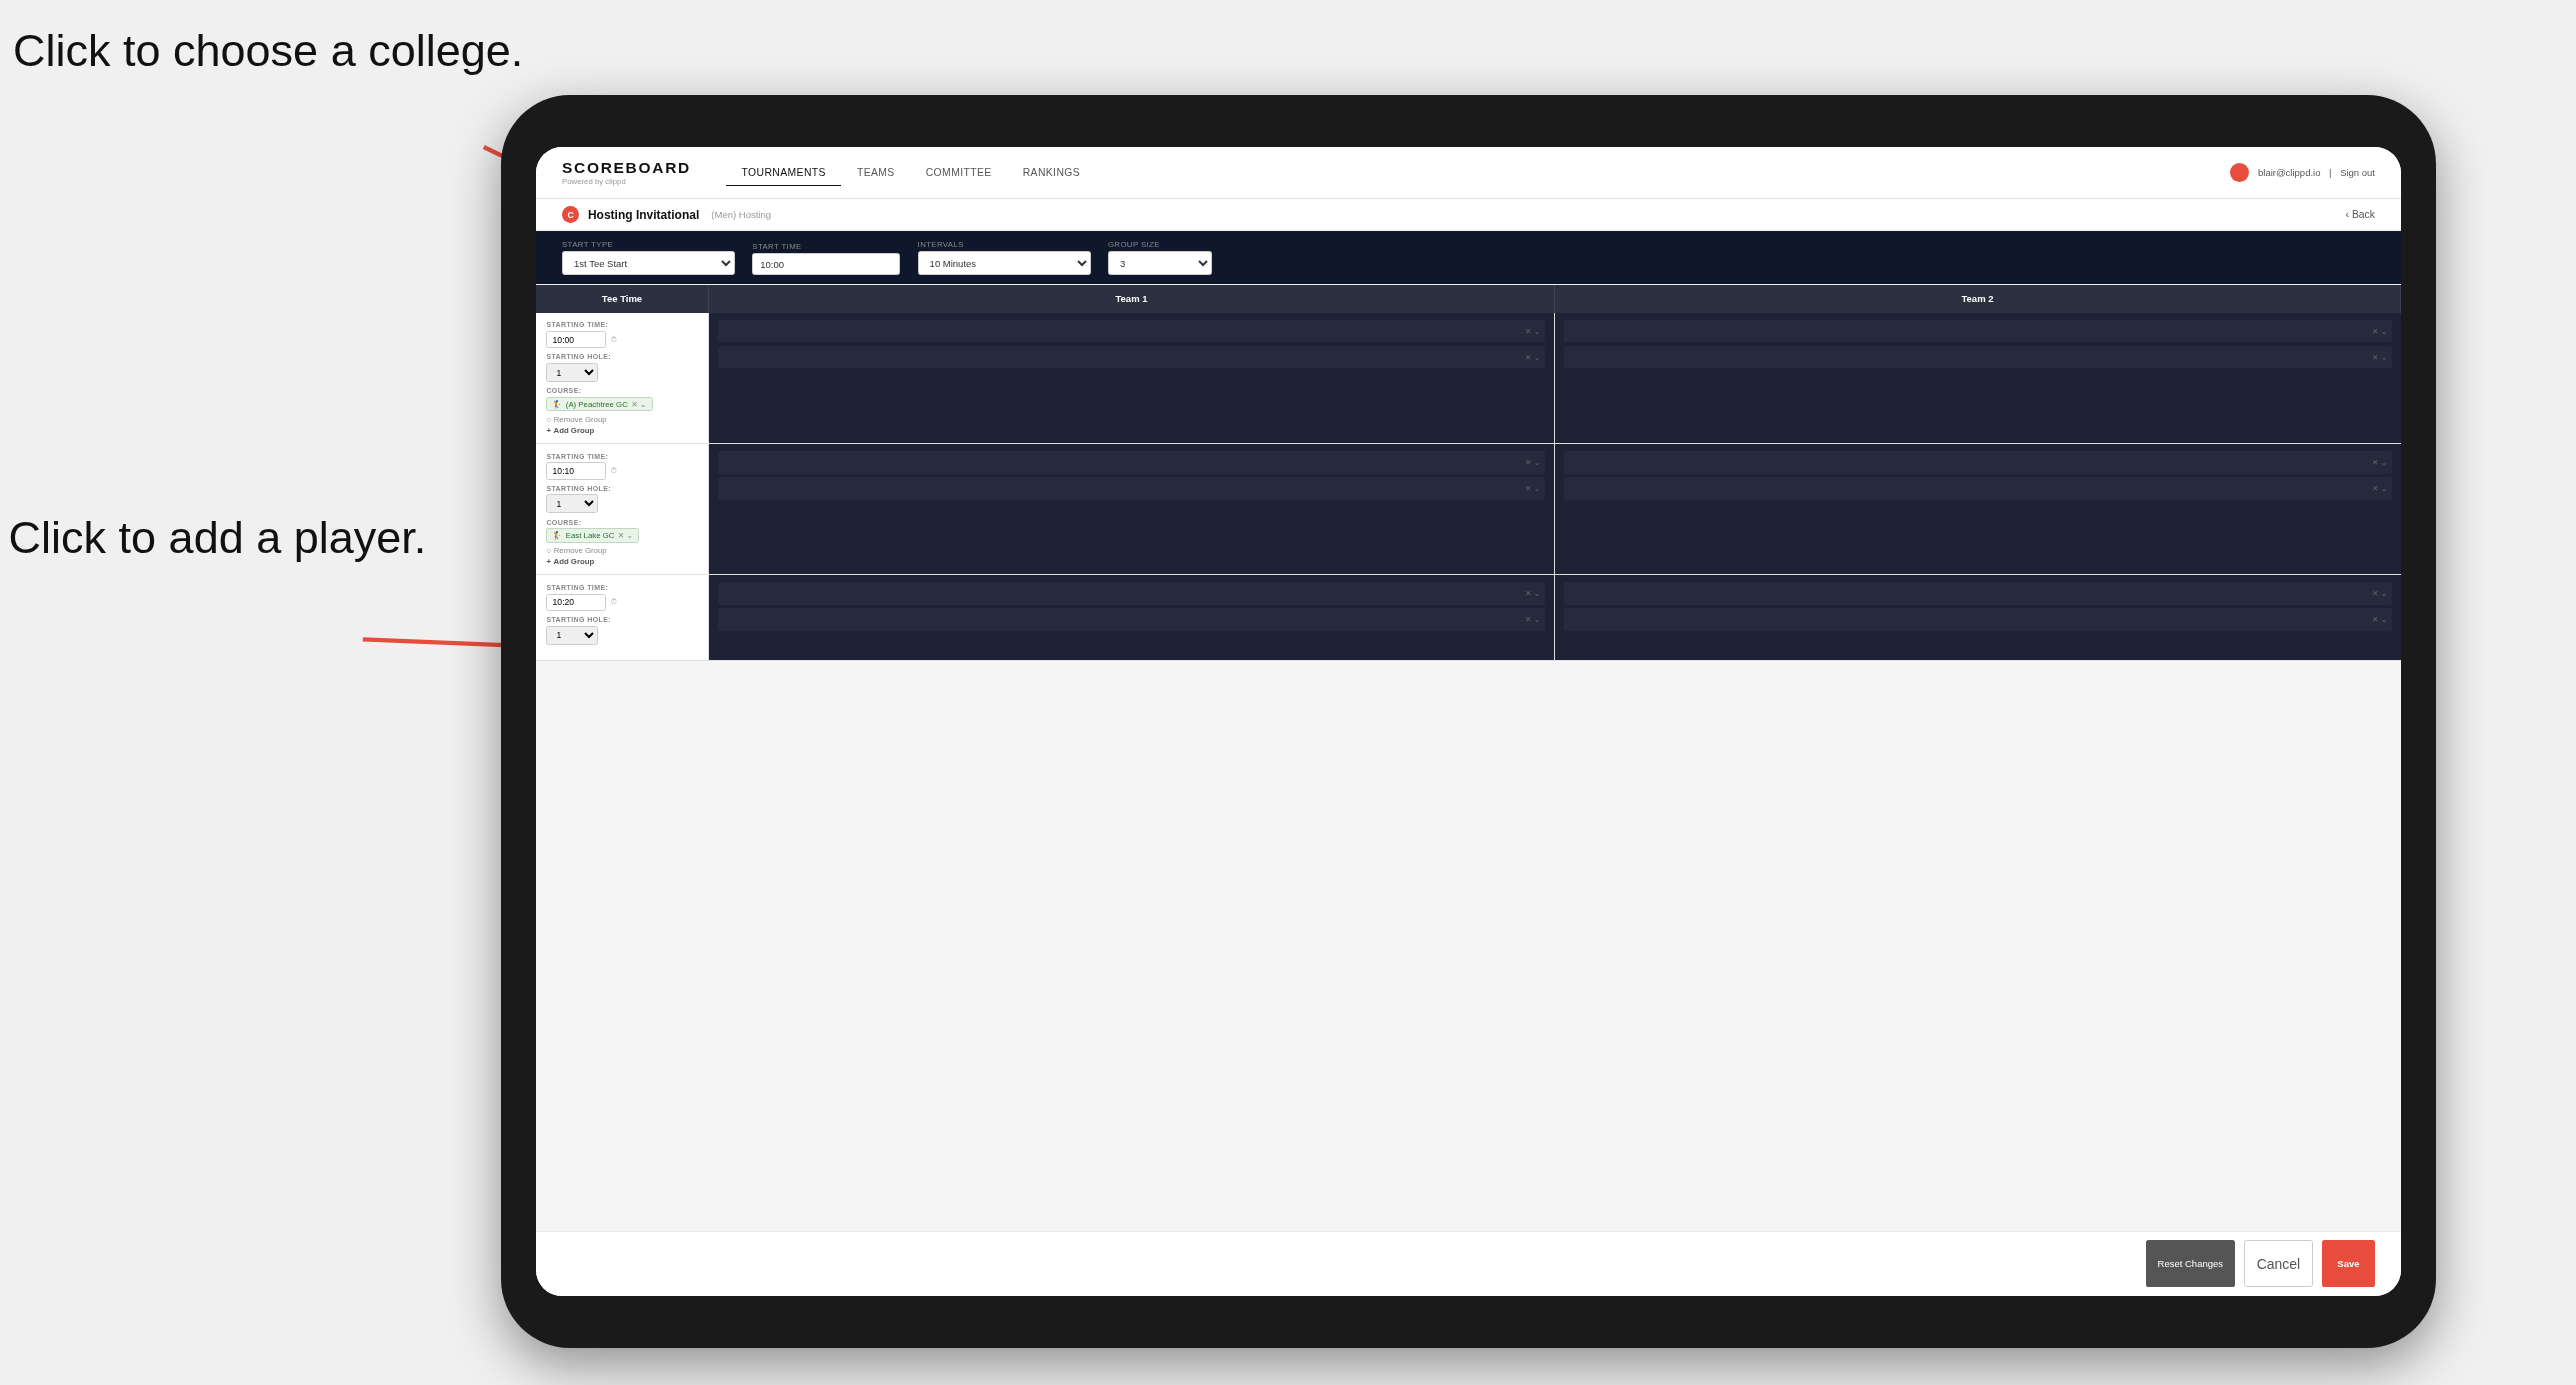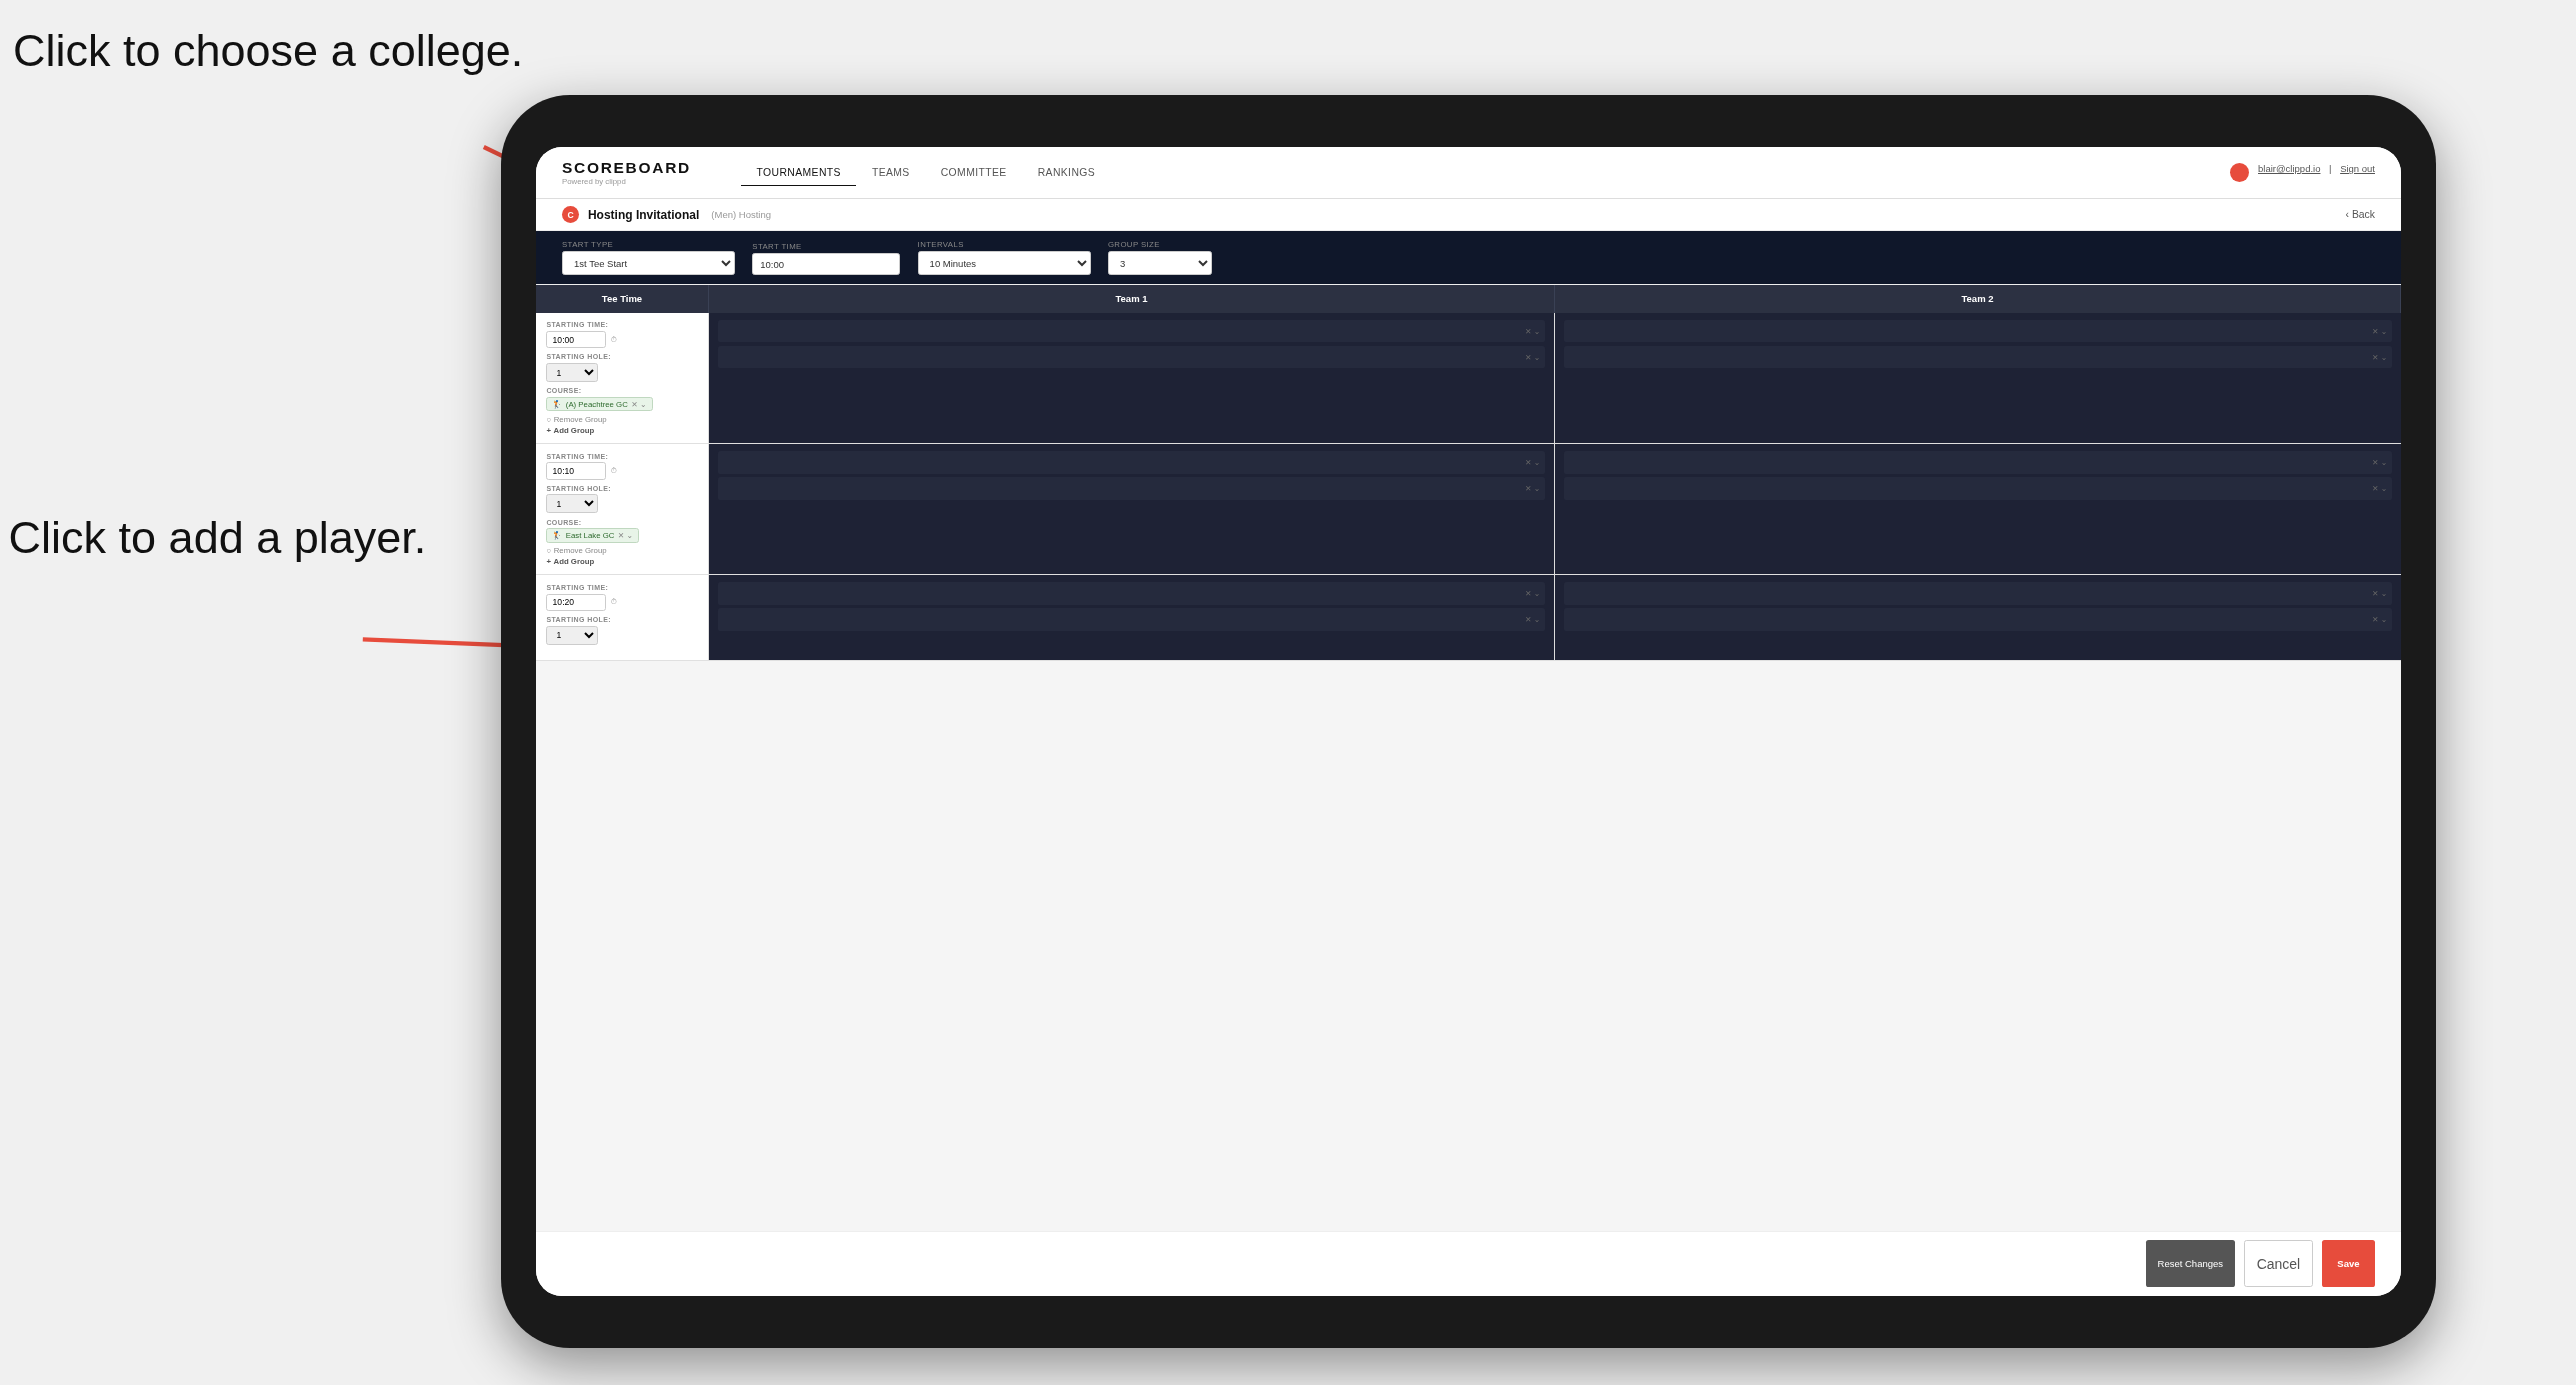--- a/index.html
+++ b/index.html
@@ -58,21 +58,21 @@
     .top-nav {
       background: #fff;
       border-bottom: 0.9px solid #ddd;
       padding: 10.4px 26px;
       display: flex;
       align-items: center;
       gap: 0;
       min-height: 52px;
     }
     .brand {
-      margin-right: 50px;
+      margin-right: 35px;
     }
     .brand-scoreboard {
       font-size: 15.5px;
       font-weight: 900;
       color: #111;
       letter-spacing: 1.7px;
       text-transform: uppercase;
     }
     .brand-powered {
       font-size: 7.8px;
@@ -92,25 +92,24 @@
       font-weight: 500;
       text-transform: uppercase;
       letter-spacing: 0.4px;
     }
     .nav-link.active {
       color: #111;
       border-bottom: 1.7px solid #111;
     }
     .nav-right {
       display: flex;
-      align-items: flex-start;
+      align-items: center;
       gap: 8.6px;
       font-size: 9.5px;
       color: #555;
-      text-decoration: underline;
     }
     .nav-avatar {
       width: 19px;
       height: 19px;
       background: #e74c3c;
       border-radius: 50%;
       display: inline-block;
     }
 
     

